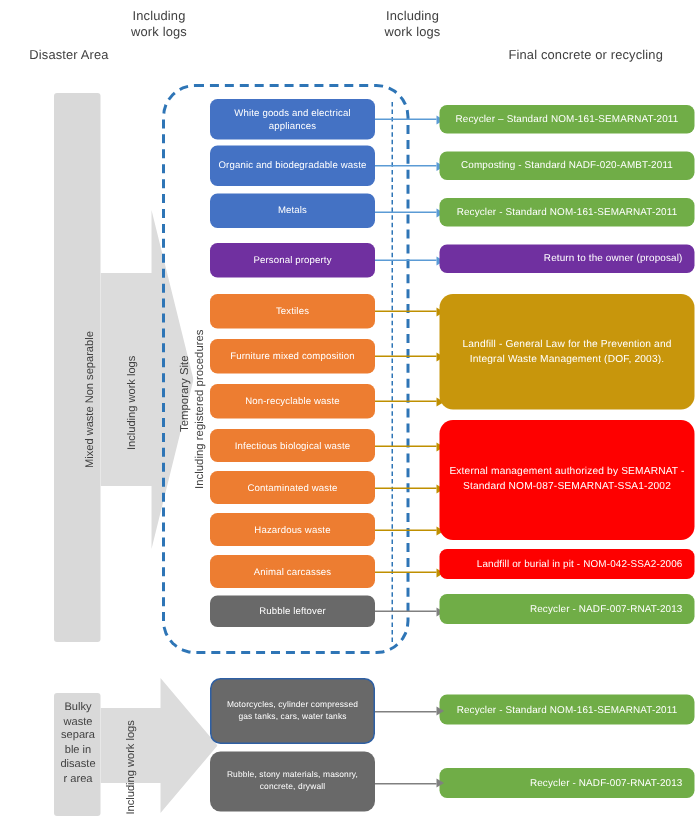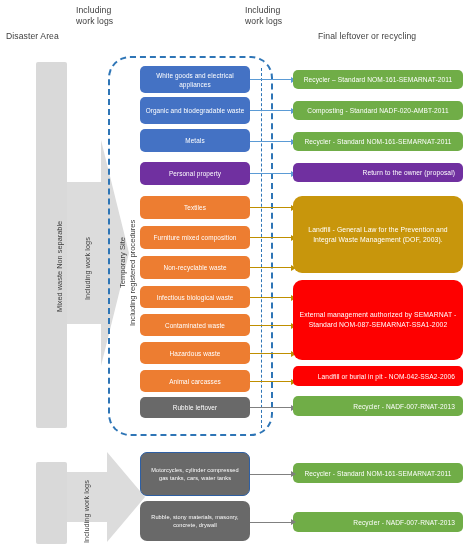--- a/index.html
+++ b/index.html
@@ -15,20 +15,21 @@
     overflow:hidden;
     background:#ffffff;
   }
   .hdr{
     position:absolute;
     font-size:8.6px;
     color:#404040;
     line-height:11px;
     letter-spacing:.1px;
     white-space:pre-line;
+    text-align:center;
   }
   
   .pillar{
     position:absolute;
     background:#d9d9d9;
     border-radius:2px;
   }
   .vlabel{
     position:absolute;
     font-size:7.4px;
@@ -80,26 +81,27 @@
 </head>
 <body>
 
 <div id="canvas">
 
   <div class="hdr" style="left:6px;top:31px;width:80px;">Disaster Area</div>
   <div class="hdr" style="left:76px;top:5px;width:60px;">Including
 work logs</div>
   <div class="hdr" style="left:245px;top:5px;width:60px;">Including
 work logs</div>
-  <div class="hdr" style="left:318px;top:31px;width:145px;">Final leftover or recycling</div>
+  <div class="hdr" style="left:318px;top:31px;width:145px;">Final concrete or recycling</div>
 
   <div class="pillar" style="left:36px;top:62px;width:31px;height:366px;"></div>
   <div class="vlabel" style="left:55px;top:312px;transform:rotate(-90deg);">Mixed waste Non separable</div>
 
   <div class="pillar" style="left:36px;top:462px;width:31px;height:82px;"></div>
+  <div class="vlabel wrap" style="left:39px;top:466px;width:26px;line-height:9.5px;white-space:normal;text-align:center;">Bulky waste separa ble in disaste r area</div>
 
   <svg class="chev" width="62" height="226" style="left:67px;top:140px;" viewBox="0 0 62 226">
     <polygon points="0,42 34,42 34,0 62,113 34,226 34,184 0,184" fill="#dcdcdc"></polygon>
   </svg>
   <div class="vlabel" style="left:83px;top:300px;transform:rotate(-90deg);">Including work logs</div>
 
   <svg class="chev" width="78" height="90" style="left:67px;top:452px;" viewBox="0 0 78 90">
     <polygon points="0,20 40,20 40,0 78,45 40,90 40,70 0,70" fill="#dcdcdc"></polygon>
   </svg>
   <div class="vlabel" style="left:82px;top:543px;transform:rotate(-90deg);">Including work logs</div>

